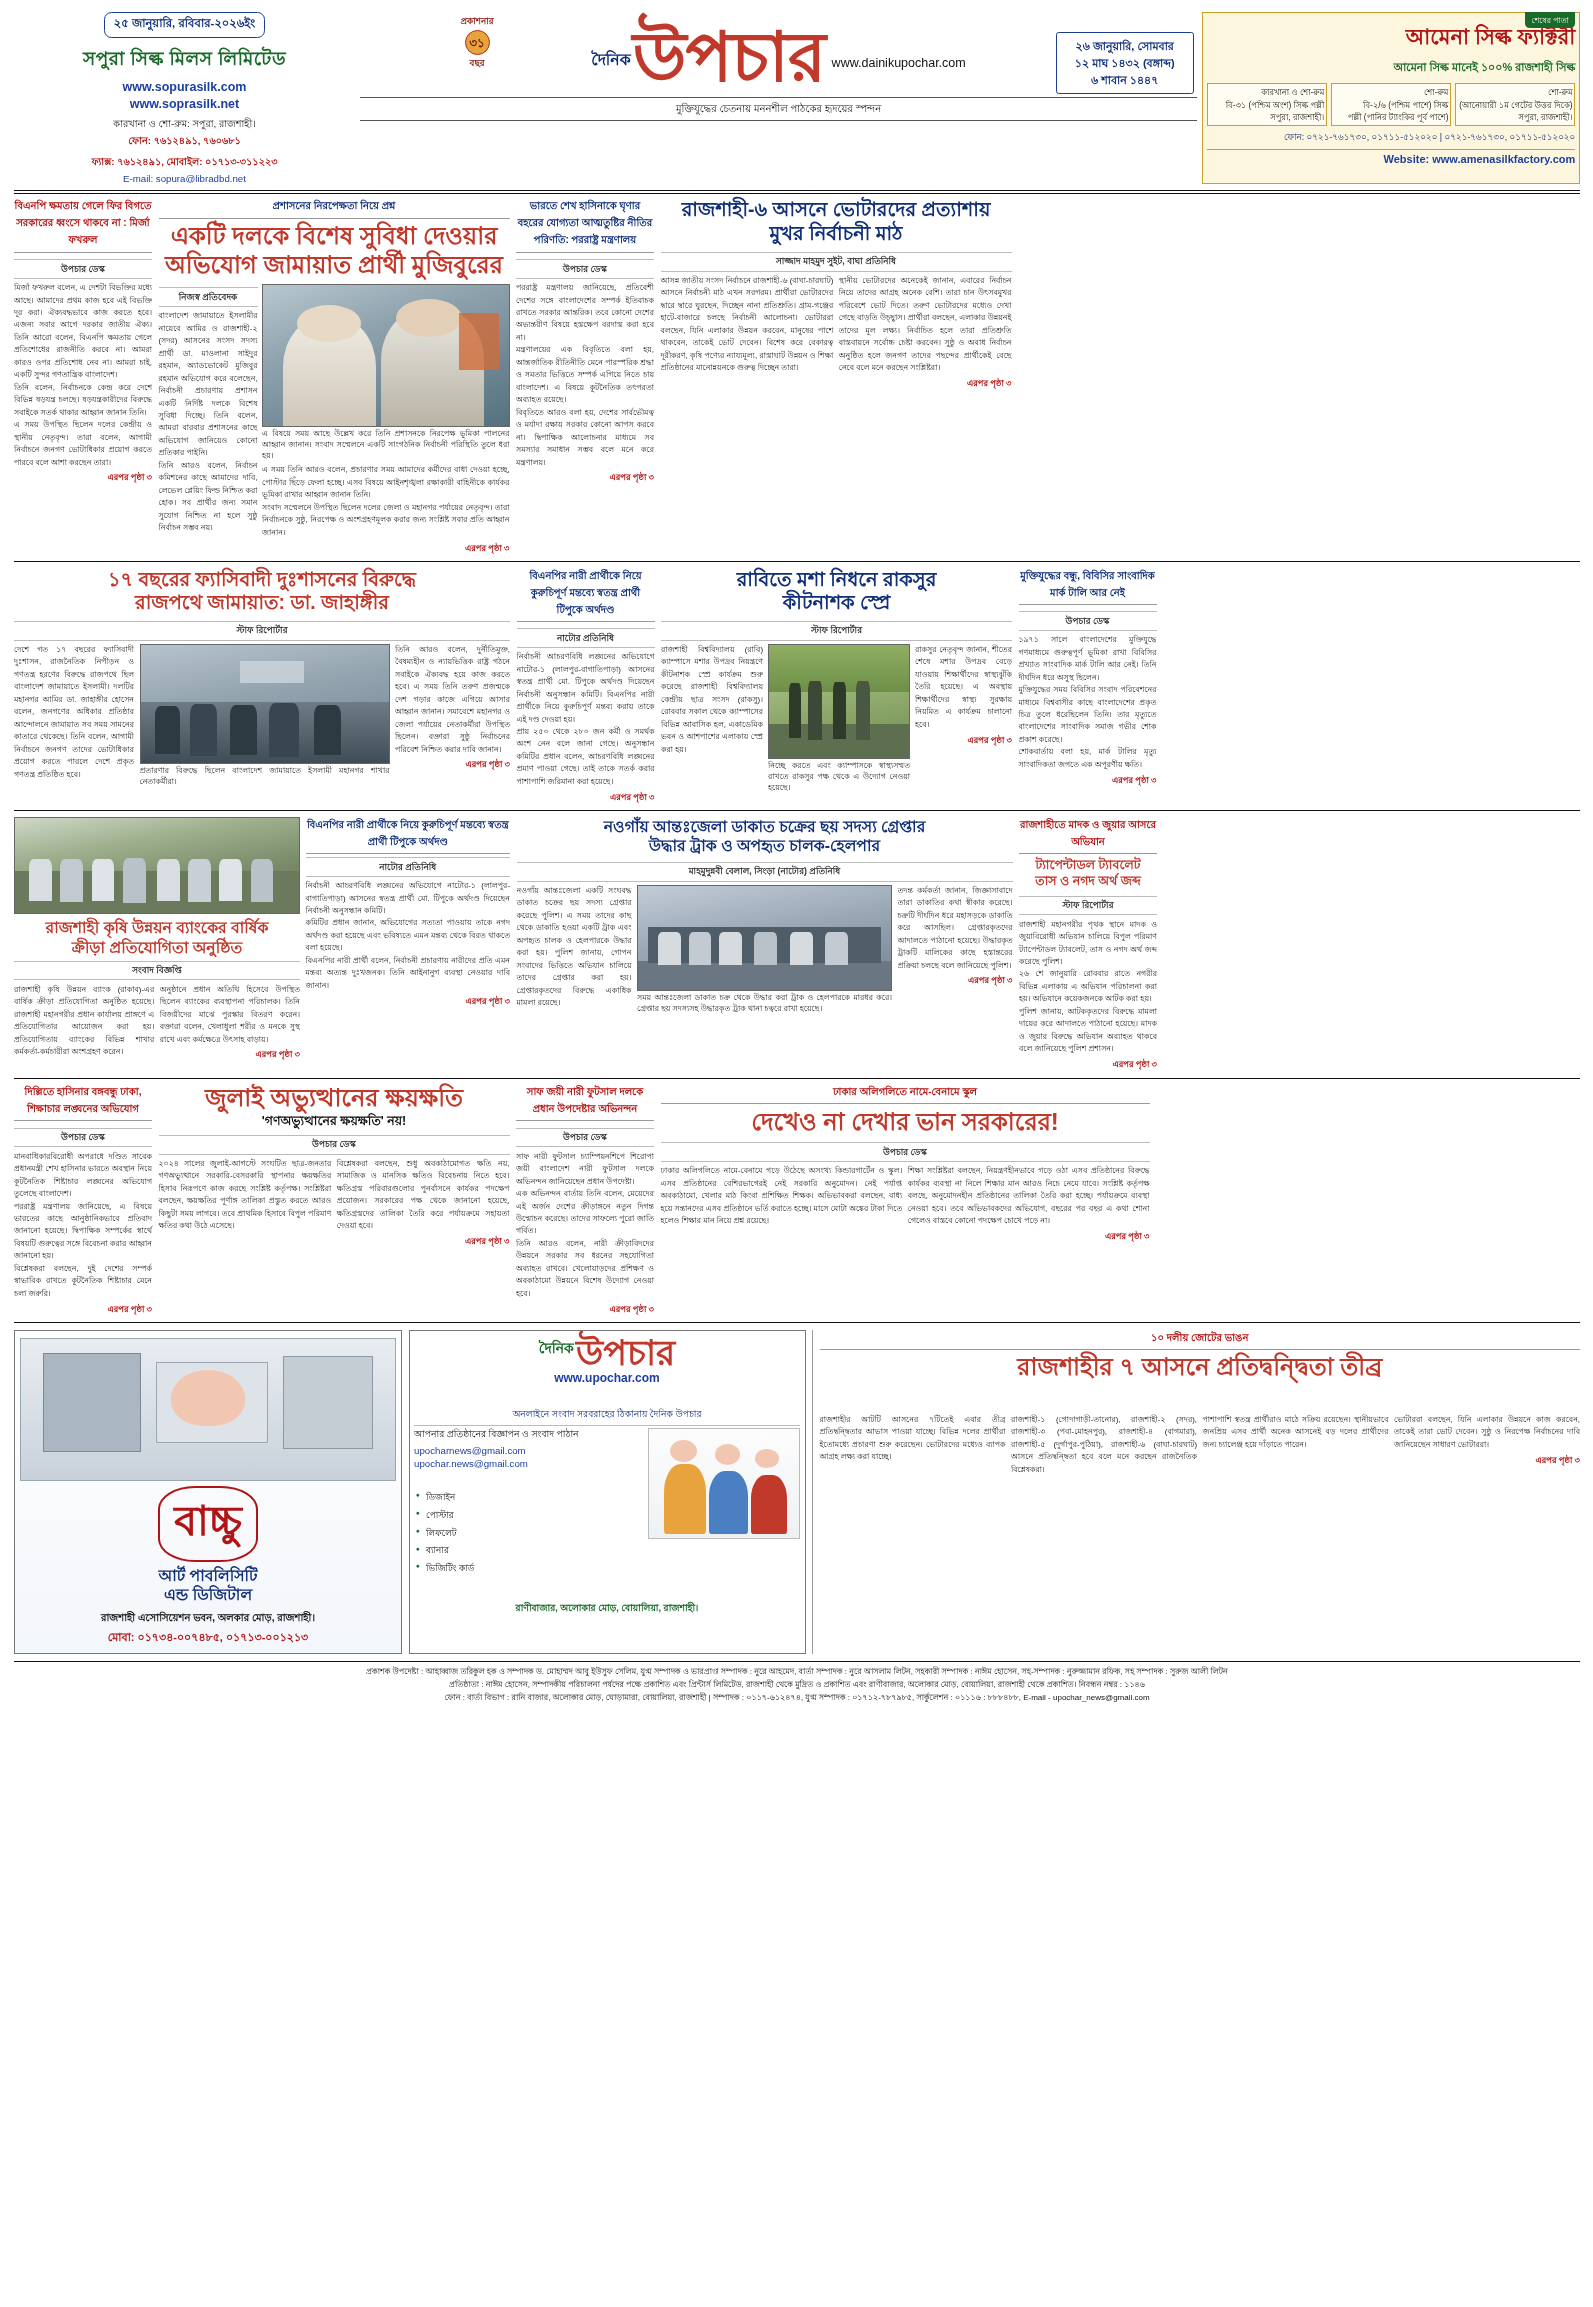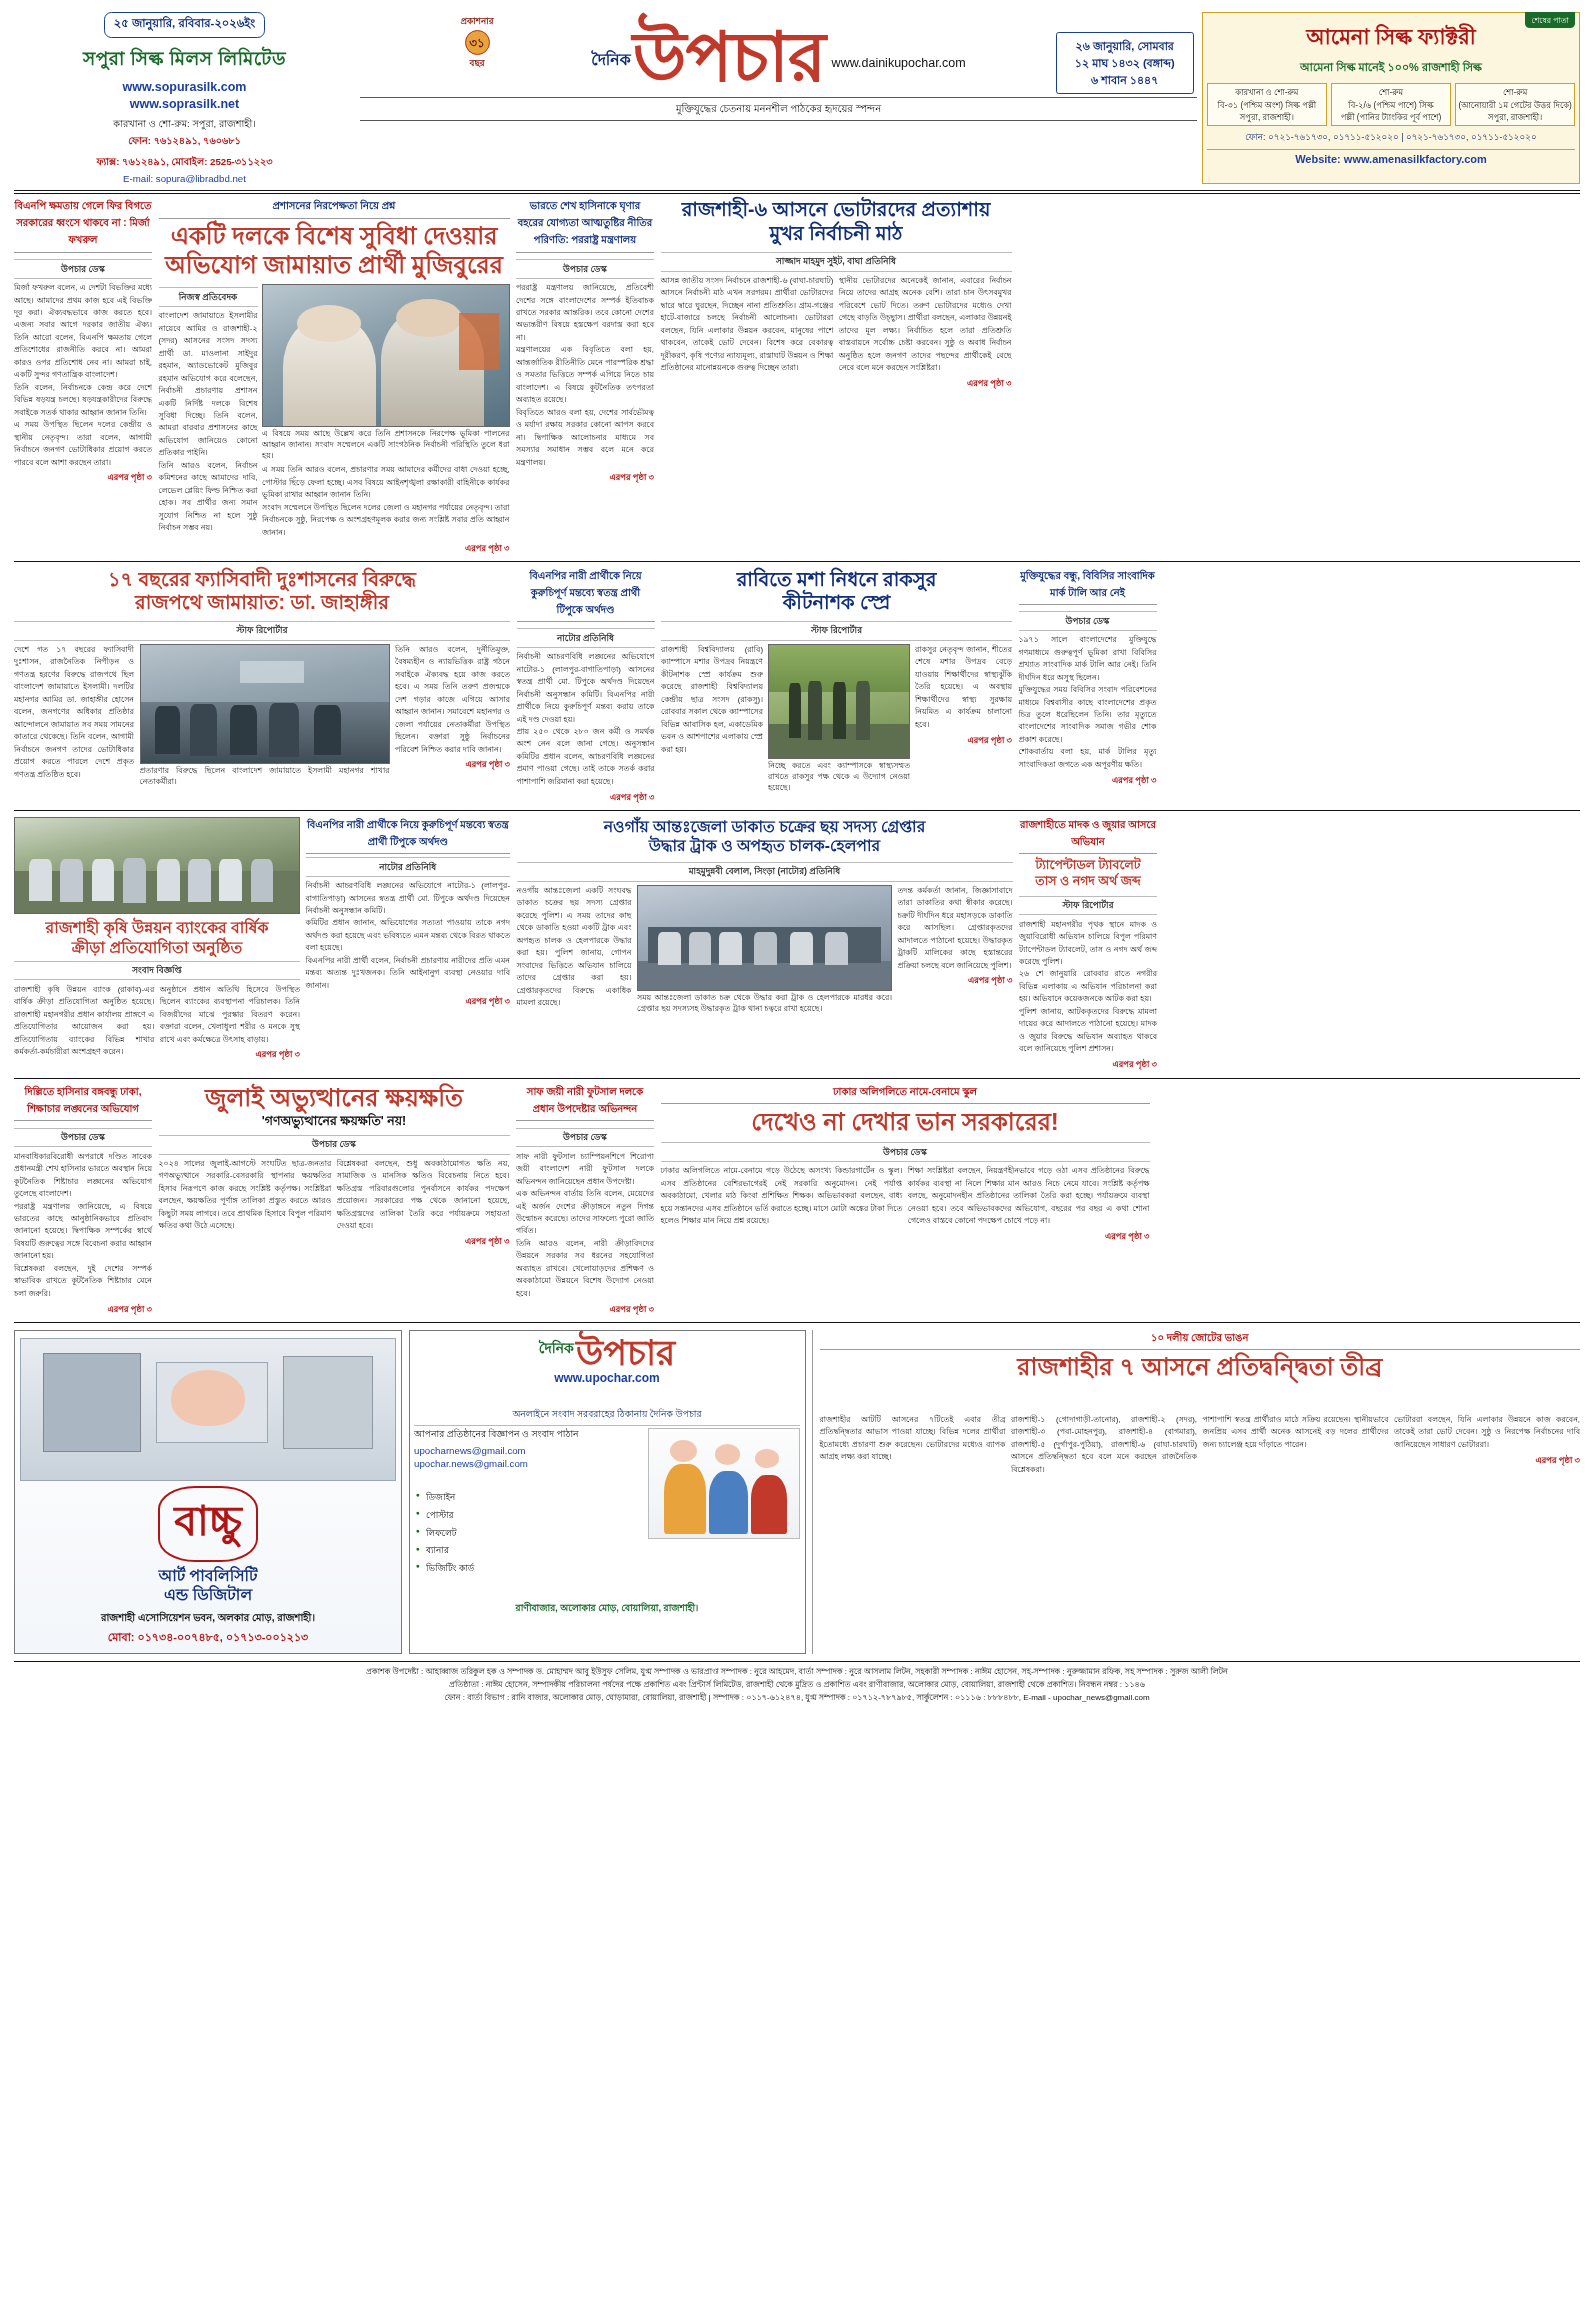--- a/index.html
+++ b/index.html
@@ -110,21 +110,21 @@
     font-size: 11px;
     color: #12307a;
     line-height: 1.55;
     font-weight: bold;
     background: #fff;
   }
   .mast-right {
     width: 378px;
     border: 0.9px solid #c9a227;
     background: #fdf6df;
-    text-align: center;
+    text-align: right;
     padding: 2.8px 3.7px 3.7px 3.7px;
     position: relative;
   }
   .lastpage-tab {
     position: absolute; right: 3.7px; top: -0.9px;
     background: #1a6b2a; color: #fff;
     font-size: 7.8px; padding: 1.4px 6.5px;
     border-radius: 0 0 4.6px 4.6px;
   }
   .ad-title { font-size: 21px; font-weight: bold; color: #b01414; margin-top: 5.5px; }
@@ -229,21 +229,21 @@
 
   <div class="masthead">
 
     <div class="mast-left">
       <div class="date-pill">২৫ জানুয়ারি, রবিবার-২০২৬ইং</div>
       <div class="mast-company">সপুরা সিল্ক মিলস লিমিটেড</div>
       <div class="mast-web">www.sopurasilk.com</div>
       <div class="mast-web">www.soprasilk.net</div>
       <div class="mast-addr">কারখানা ও শো-রুম: সপুরা, রাজশাহী।</div>
       <div class="mast-contact">ফোন: ৭৬১২৪৯১, ৭৬০৬৮১</div>
-      <div class="mast-contact">ফ্যাক্স: ৭৬১২৪৯১, মোবাইল: 2525-৩১১২২৩</div>
+      <div class="mast-contact">ফ্যাক্স: ৭৬১২৪৯১, মোবাইল: ০১৭১৩-৩১১২২৩</div>
       <div class="mast-email">E-mail: sopura@libradbd.net</div>
     </div>
 
     <div class="mast-center">
       <div class="pub-badge">
         <div>প্রকাশনার</div>
         <div class="circ">৩১</div>
         <div>বছর</div>
       </div>
       <div style="margin-top:11px;">

